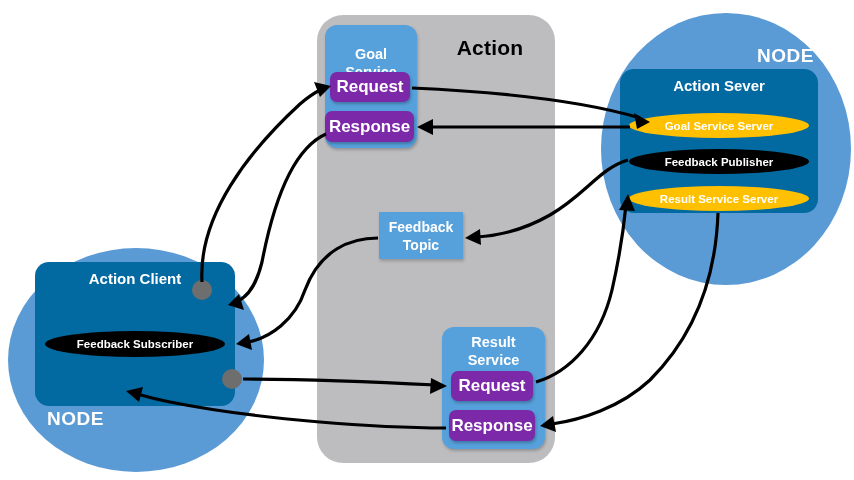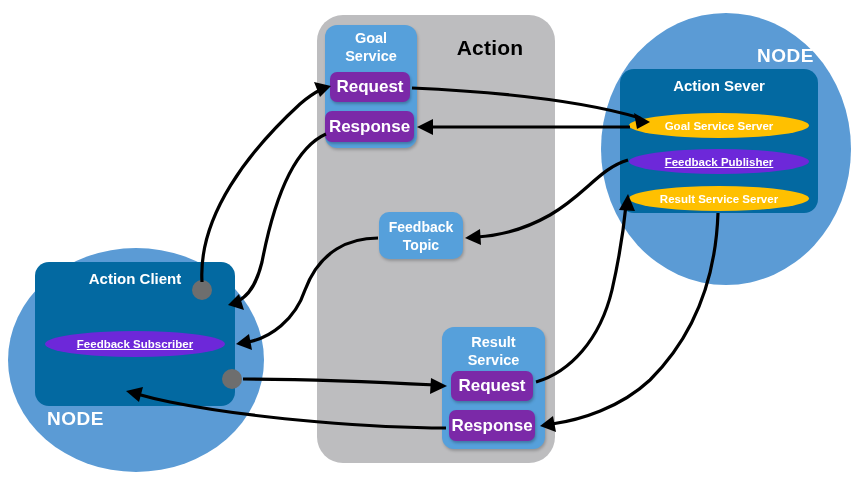--- a/index.html
+++ b/index.html
@@ -63,34 +63,34 @@
     font-weight: bold;
     font-size: 17px;
     display: flex;
     align-items: center;
     justify-content: center;
     box-shadow: 1px 2px 3px rgba(0,0,0,0.25);
   }
 
   
   #goal-service { left: 325px; top: 25px; width: 92px; height: 123px; }
-  #goal-service .svc-title { top: 4px; }
+  #goal-service .svc-title { top: 20px; }
   #goal-req  { left: 330px; top: 72px;  width: 80px; height: 30px; }
   #goal-resp { left: 325px; top: 111px; width: 89px; height: 31px; }
 
   
   #result-service { left: 442px; top: 327px; width: 103px; height: 122px; }
   #result-service .svc-title { top: 6px; }
   #result-req  { left: 451px; top: 371px; width: 82px; height: 30px; }
   #result-resp { left: 449px; top: 410px; width: 86px; height: 31px; }
 
   
   #feedback-topic {
     left: 379px; top: 212px; width: 84px; height: 47px;
-    border-radius: 10px;
+    border-radius: 0;
   }
   #feedback-topic .svc-title { top: 6px; font-size: 14px; }
 
   
   .node-circle {
     position: absolute;
     background: #5B9BD5;
     border-radius: 50%;
   }
   #node-client { left: 8px;   top: 248px; width: 256px; height: 224px; }
@@ -131,21 +131,21 @@
     border-radius: 50%;
     display: flex;
     align-items: center;
     justify-content: center;
     color: #ffffff;
     font-weight: bold;
     font-size: 11.5px;
     white-space: nowrap;
   }
   .pill.yellow { background: #FFC000; }
-  .pill.green  { background: #6d28d9; text-decoration: underline; }
+  .pill.green  { background: #000000; }
 
   
   #pill-goal-client     { left: 45px; top: 288px; width: 180px; height: 26px; }
   #pill-feedback-client { left: 45px; top: 331px; width: 180px; height: 26px; }
   #pill-result-client   { left: 45px; top: 371px; width: 180px; height: 26px; }
   
   #pill-goal-server     { left: 629px; top: 113px; width: 180px; height: 25px; }
   #pill-feedback-server { left: 629px; top: 149px; width: 180px; height: 25px; }
   #pill-result-server   { left: 629px; top: 186px; width: 180px; height: 25px; }
 

